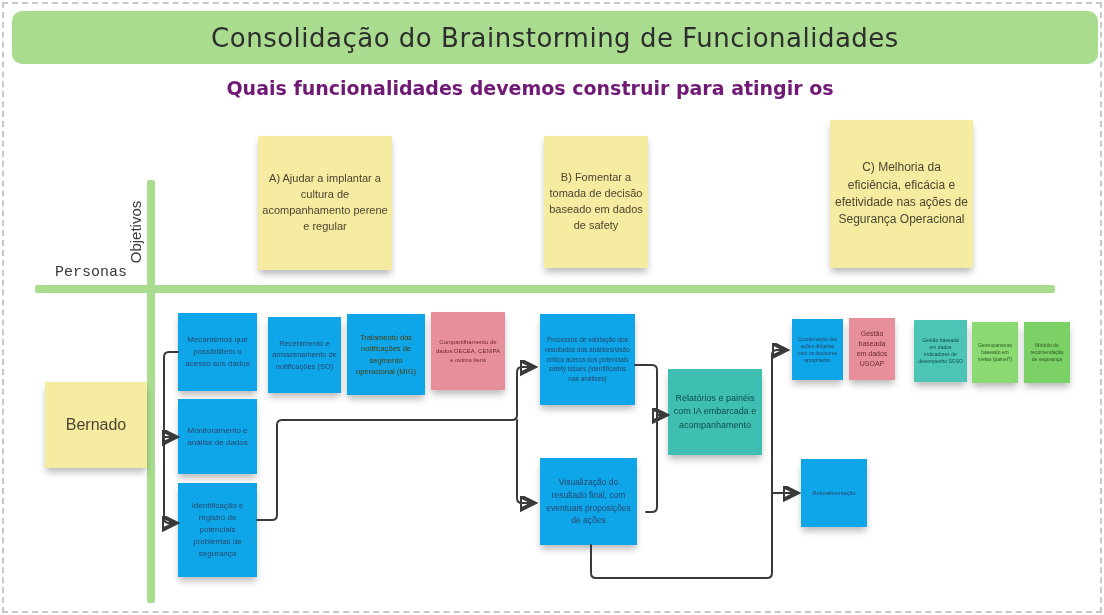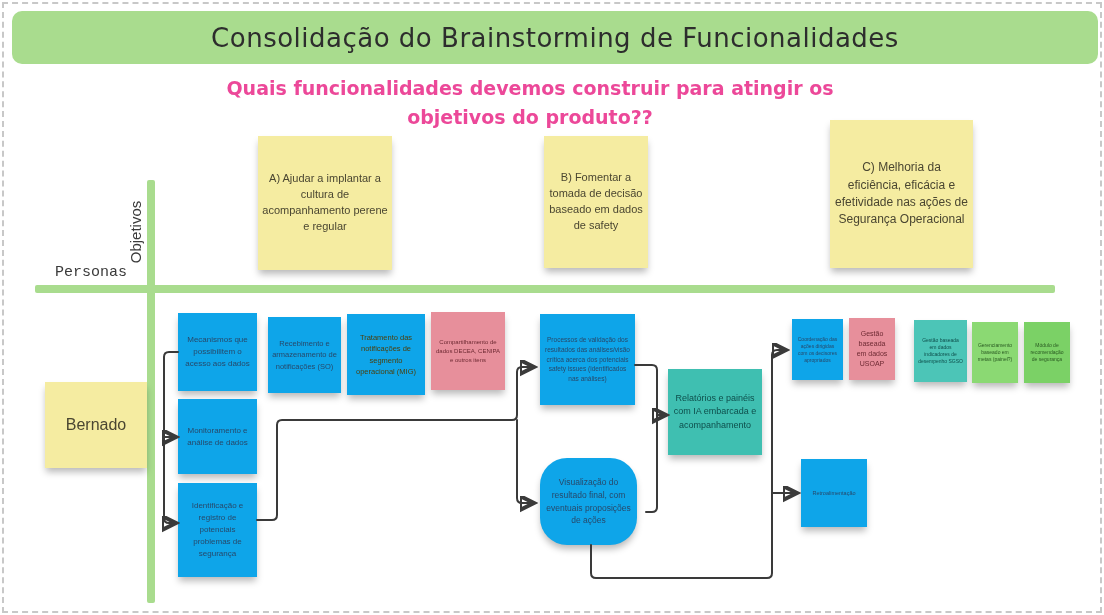--- a/index.html
+++ b/index.html
@@ -10,21 +10,21 @@
   .frame{position:absolute;inset:2px;border:2px dashed #c8c8c8;pointer-events:none;}
   .banner{
     position:absolute;left:12px;top:11px;width:1086px;height:53px;
     background:#a9dc8e;border-radius:10px;display:flex;align-items:center;justify-content:center;
   }
   .banner-title{
     font-family:"DejaVu Sans",sans-serif;font-size:26px;color:#2d2d2d;letter-spacing:.5px;
   }
   .question{
     position:absolute;left:140px;top:74px;width:780px;text-align:center;
-    font-family:"DejaVu Sans",sans-serif;font-weight:bold;font-size:19px;color:#ec4899;line-height:1.55;
+    font-family:"DejaVu Sans",sans-serif;font-weight:bold;font-size:19px;color:#701a75;line-height:1.55;
   }
   .axis{position:absolute;background:#a9dc8e;border-radius:2px;}
   .axis-v{left:147px;top:180px;width:8px;height:423px;}
   .axis-h{left:35px;top:285px;width:1020px;height:8px;}
   .axis-label{position:absolute;font-size:15px;color:#3a3a3a;}
   .label-objetivos{left:87px;top:222px;width:100px;height:20px;text-align:center;transform:rotate(-90deg);}
   .label-personas{left:55px;top:264px;font-family:Liberation Mono, monospace;}
   .sticky{
     position:absolute;display:flex;align-items:center;justify-content:center;
     text-align:center;padding:4px;box-sizing:border-box;
@@ -46,41 +46,40 @@
   #obj-b{left:544px;top:136px;width:104px;height:132px;font-size:11px;line-height:1.45;}
   #obj-c{left:830px;top:120px;width:143px;height:148px;font-size:12px;line-height:1.45;}
   #bernado{left:45px;top:382px;width:102px;height:86px;font-size:16px;}
   #mecanismos{left:178px;top:313px;width:79px;height:78px;font-size:8px;line-height:1.5;}
   #monitoramento{left:178px;top:399px;width:79px;height:75px;font-size:8px;line-height:1.5;}
   #identificacao{left:178px;top:483px;width:79px;height:94px;font-size:8px;line-height:1.5;}
   #recebimento{left:268px;top:317px;width:73px;height:76px;font-size:7.5px;line-height:1.5;}
   #tratamento{left:347px;top:314px;width:78px;height:81px;font-size:7.5px;line-height:1.5;}
   #compartilhamento{left:431px;top:312px;width:74px;height:78px;font-size:6px;line-height:1.5;}
   #processos{left:540px;top:314px;width:95px;height:91px;font-size:6.5px;line-height:1.5;}
-  #visualizacao{left:540px;top:458px;width:97px;height:87px;font-size:8.5px;line-height:1.5;border-radius:27px;}
+  #visualizacao{left:540px;top:458px;width:97px;height:87px;font-size:8.5px;line-height:1.5;}
   #relatorios{left:668px;top:369px;width:94px;height:86px;font-size:9px;line-height:1.5;}
   #coordenacao{left:792px;top:319px;width:51px;height:61px;font-size:5px;line-height:1.4;}
   #gestao-usoap{left:849px;top:318px;width:46px;height:62px;font-size:7px;line-height:1.4;}
   #gestao-sgso{left:914px;top:320px;width:53px;height:62px;font-size:5px;line-height:1.4;}
   #gerenciamento{left:972px;top:322px;width:46px;height:61px;font-size:5px;line-height:1.4;}
   #modulo{left:1024px;top:322px;width:46px;height:61px;font-size:5px;line-height:1.4;}
   #retroalimentacao{left:801px;top:459px;width:66px;height:68px;font-size:5.5px;}
 </style>
 </head>
 <body>
 
 <div class="frame"></div>
 
 <div class="banner">
   <span class="banner-title">Consolidação do Brainstorming de Funcionalidades</span>
 </div>
 
 <div class="question">
   <div>Quais funcionalidades devemos construir para atingir os</div>
-  <div>objetivos do produto??</div>
 </div>
 
 <div class="axis axis-v"></div>
 <div class="axis axis-h"></div>
 <div class="axis-label label-objetivos">Objetivos</div>
 <div class="axis-label label-personas">Personas</div>
 
 <div id="obj-a" class="sticky yellow">
   <span>A) Ajudar a implantar a cultura de acompanhamento perene e regular</span>
 </div>

